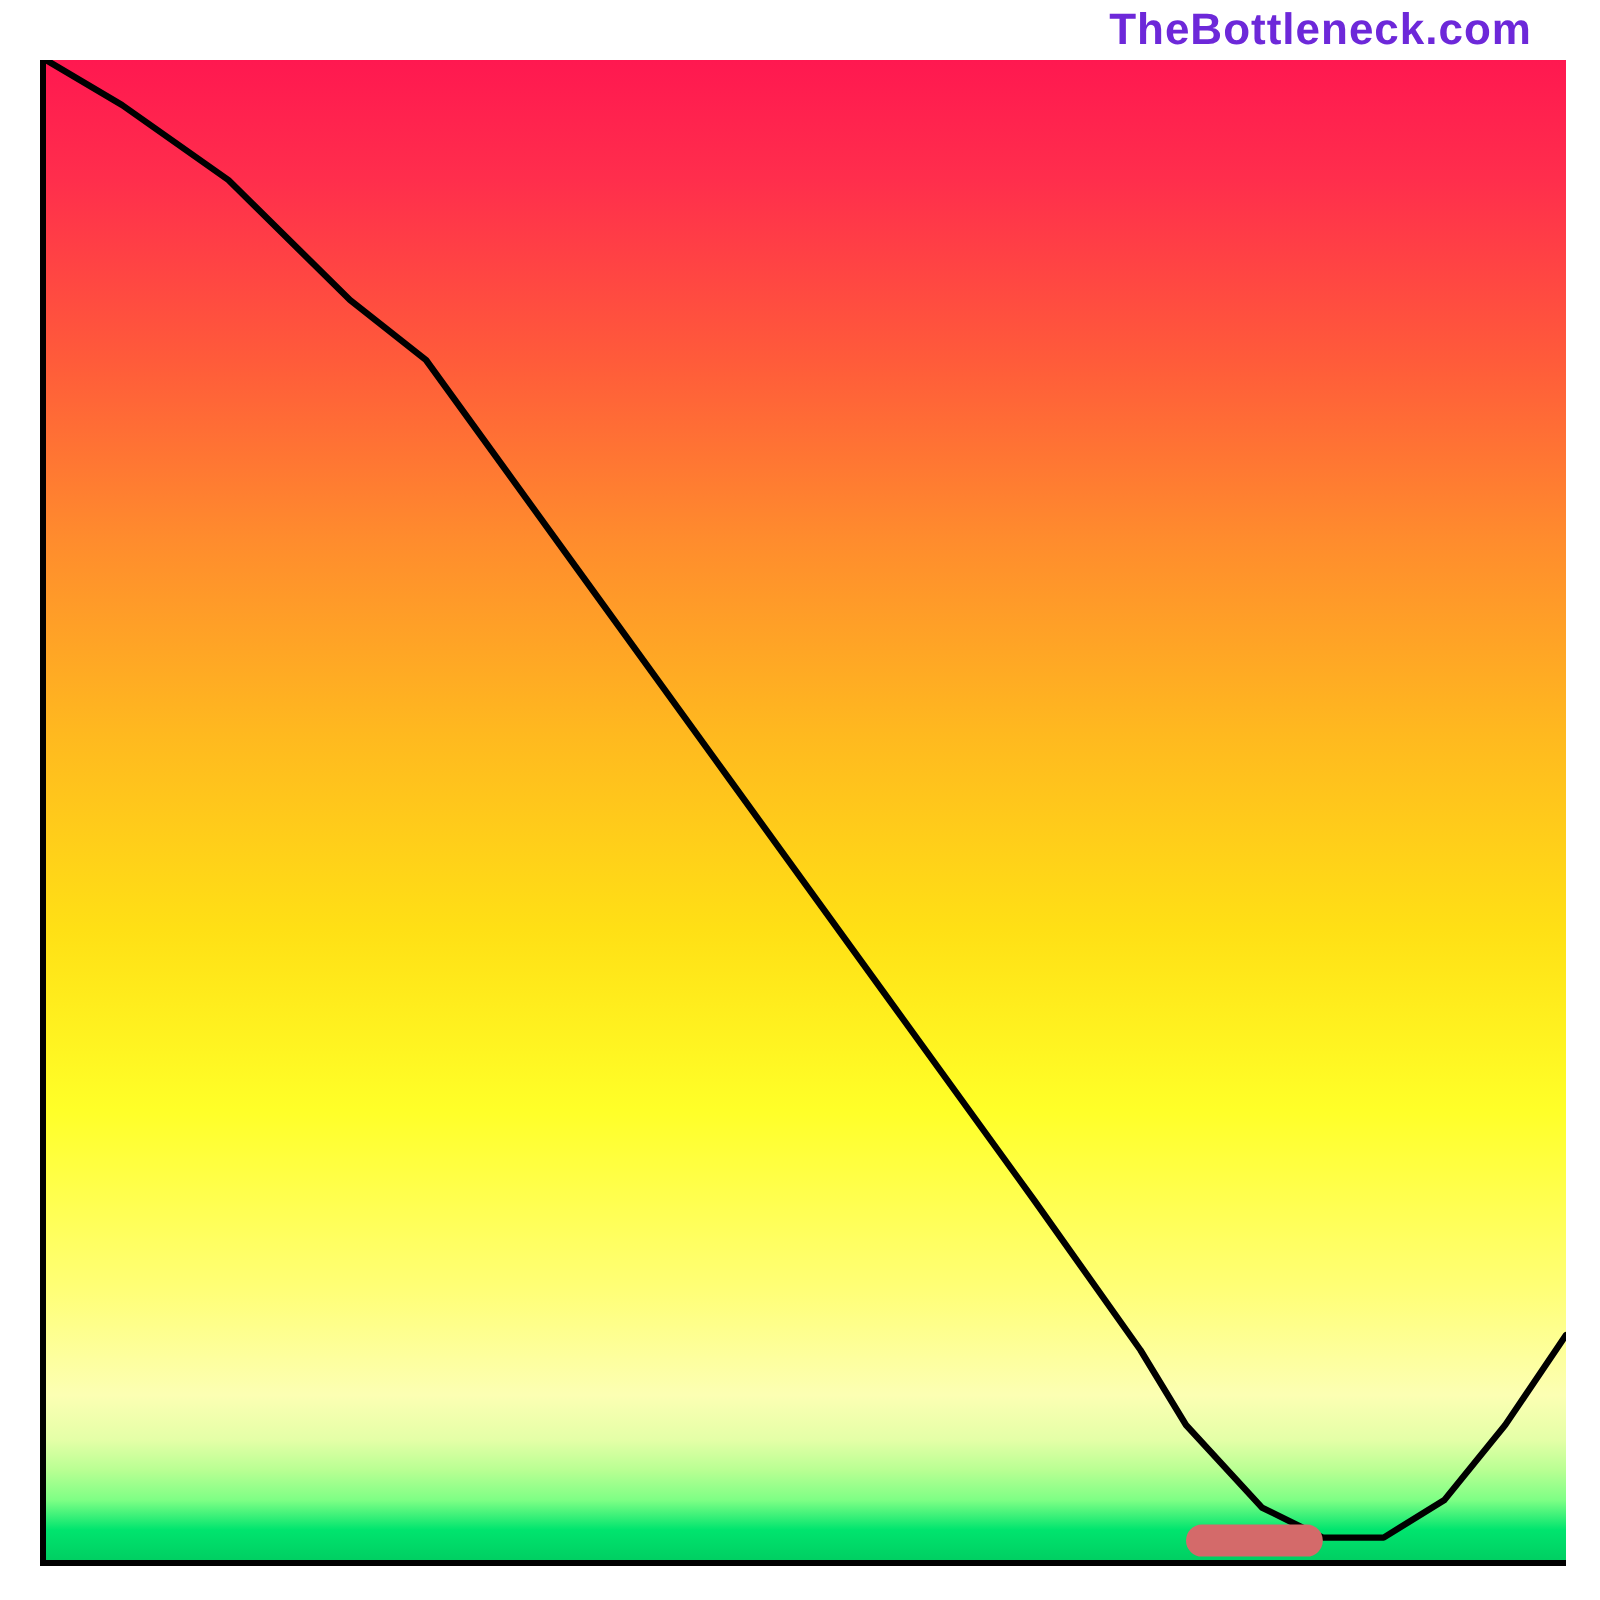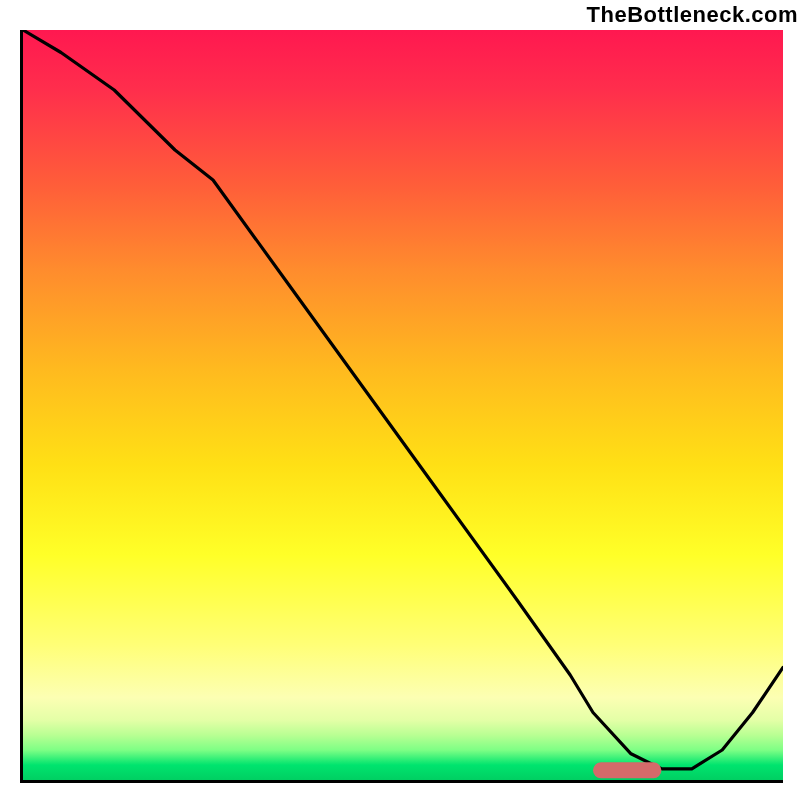--- a/index.html
+++ b/index.html
@@ -7,24 +7,24 @@
     padding: 0;
     width: 800px;
     height: 800px;
     background: #ffffff;
     font-family: Arial, Helvetica, sans-serif;
     position: relative;
   }
   .watermark {
     position: absolute;
     top: 2px;
-    right: 2px;
+    right: 34px;
     font-size: 22px;
     font-weight: 600;
-    color: #000000;
+    color: #6d28d9;
     letter-spacing: 0.5px;
   }
   .plot-frame {
     position: absolute;
     left: 20px;
     top: 30px;
     width: 760px;
     height: 750px;
     border-left: 3px solid #000;
     border-bottom: 3px solid #000;

